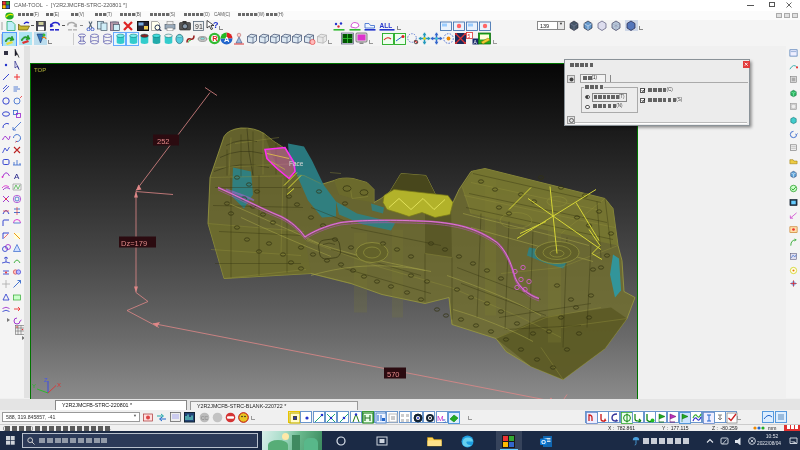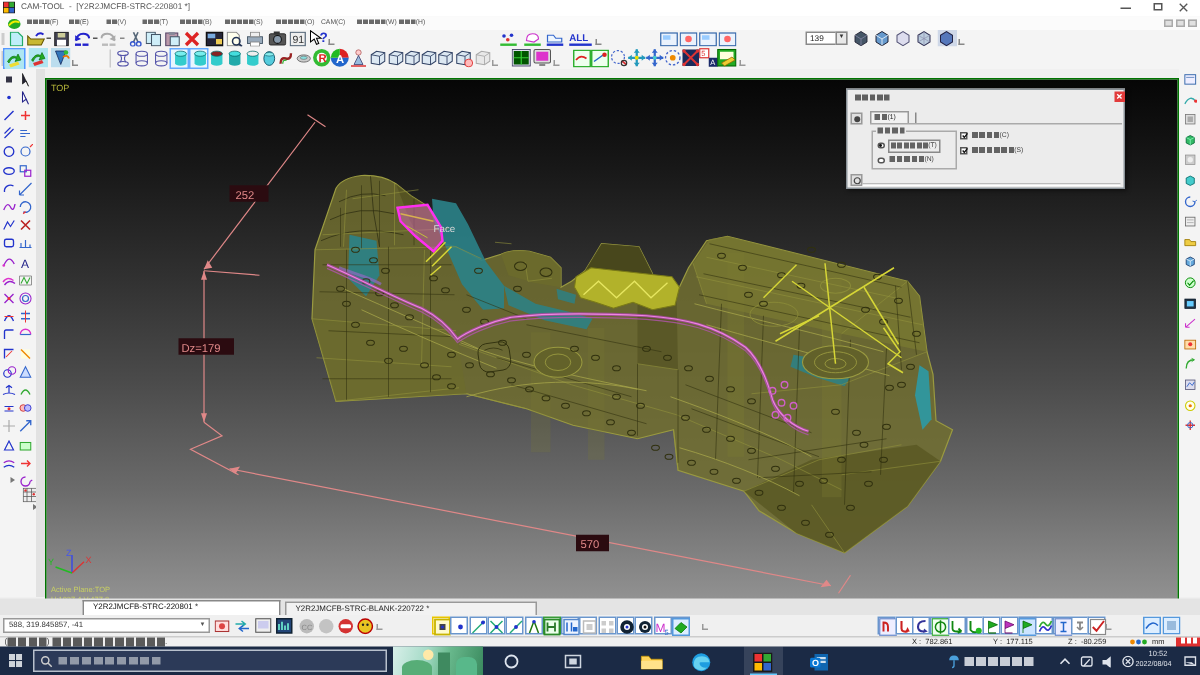--- a/index.html
+++ b/index.html
@@ -583,21 +583,21 @@
       </svg>
       <svg class="abs" style="left:2.5px;top:219.6px" width="9" height="9" viewBox="0 0 10 10">
         <circle cx="5" cy="5" r="3.5" fill="#ffe" stroke="#cc0" stroke-width="0.8"></circle>
         <circle cx="5" cy="5" r="1.2" fill="#e70"></circle>
       </svg>
       <svg class="abs" style="left:2.5px;top:233.2px" width="9" height="9" viewBox="0 0 10 10">
         <path d="M1.5,5 h7 M5,1.5 v7" stroke="#d33" stroke-width="1"></path>
         <circle cx="5" cy="5" r="2" fill="none" stroke="#36c" stroke-width="0.7"></circle>
       </svg>
     </div>
-<div class="abs" style="left:30px;top:52px;width:756px;height:351.5px;border:1.5px solid #007400;background:linear-gradient(180deg,#060606 0%,#181818 17%,#303030 37%,#4a4a4a 57%,#6a6a6a 78%,#939393 100%);overflow:hidden">
+<div class="abs" style="left:30px;top:63px;width:608px;height:351.5px;border:1.5px solid #007400;background:linear-gradient(180deg,#060606 0%,#181818 17%,#303030 37%,#4a4a4a 57%,#6a6a6a 78%,#939393 100%);overflow:hidden">
       <svg width="753" height="348.5" viewBox="30 46.5 753 348.5" style="position:absolute;left:0;top:0">
         <defs>
 <linearGradient id="olv" x1="0" y1="0" x2="0" y2="1">
 <stop offset="0" stop-color="#605e25"></stop>
             <stop offset="0.5" stop-color="#54531f"></stop>
             <stop offset="1" stop-color="#45441a"></stop>
 </linearGradient>
 </defs>
         <path d="M209,160 L223,119 Q227,112 240,110.5 Q254,110 263,116 L273,124 L284,131 L291,144 L295,156 L303,158 L320,167 L333,163 Q340,159.5 352,161 L366,165 L373,172 L373,185 L380,181 L389,174 L400,156 L425,158 L434,176 L434,186 L450,189 L458,172 L470,154 L484,151 L604,181 L612,191 L617,228 L621,243 L623,274 L634,280 L626,301 L604,331 L562,362 L530,349 L505,334 L495,321 L451,307 L448,280 L424,286 L381,277 L350,266 L310,256 L223,261 L207,206 Z" fill="rgba(113,111,48,0.84)" stroke="#9a9a40" stroke-width="0.8"></path>
         <path d="M263,116 L273,124 L284,131 L291,144 L295,156 L303,158 L283,159 L272,140 Z" fill="#4a491c" opacity="0.55"></path>

